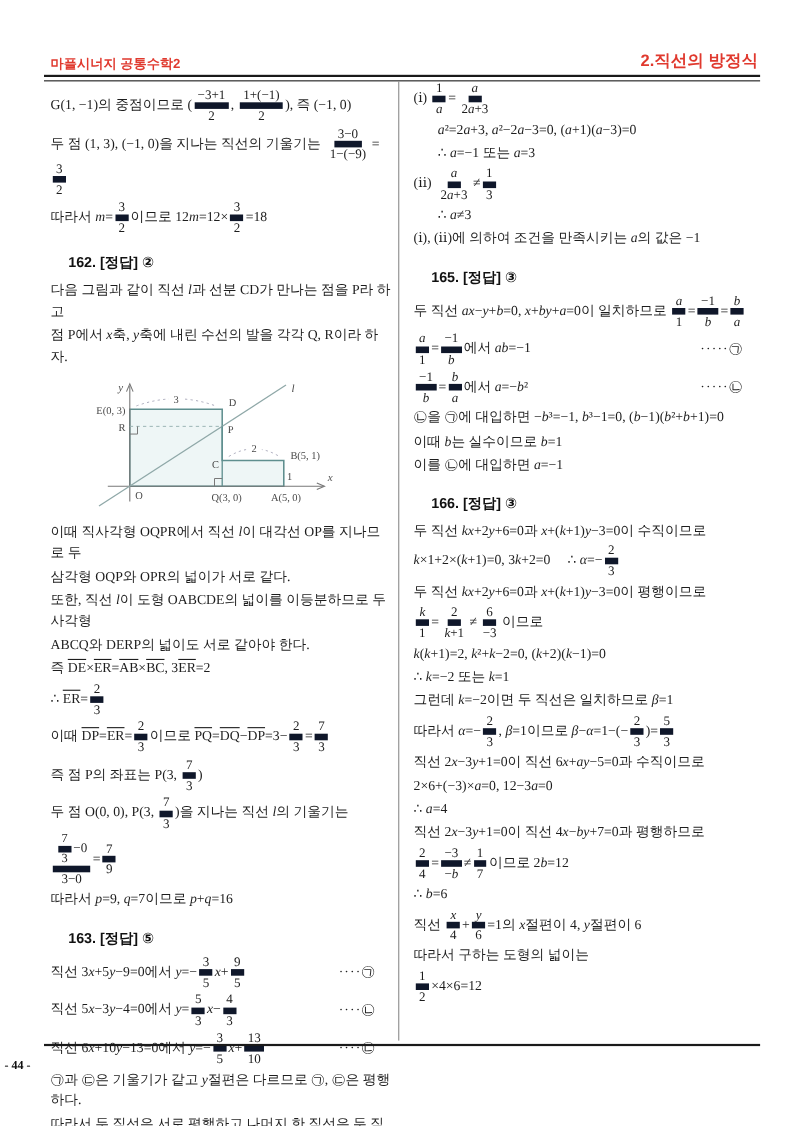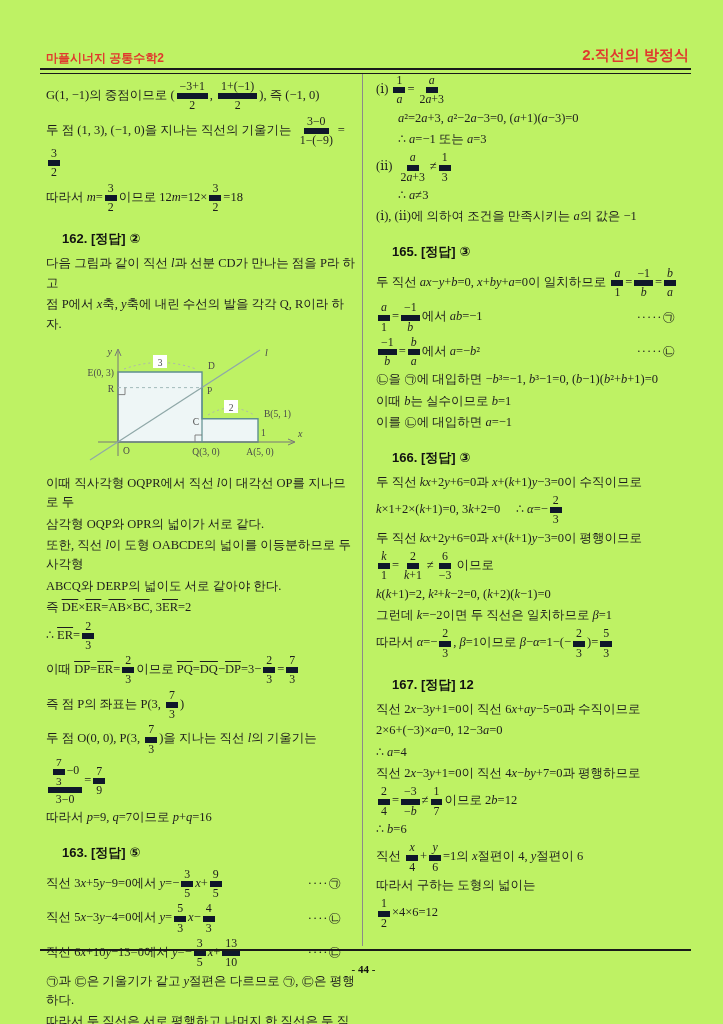--- a/index.html
+++ b/index.html
@@ -1,26 +1,26 @@
 <!DOCTYPE html>
 <html><head>
 <meta charset="utf-8">
 <style>
   html,body{margin:0;padding:0;background:#e8e8e8;}
   .page{
-    position:relative;width:723px;height:1024px;background:#bef264;
+    position:relative;width:723px;height:1024px;background:#ffffff;
     font-family:"Liberation Serif","DejaVu Serif",serif;
     color:#1d1d1d;font-size:12.5px;overflow:hidden;margin:0 auto;
   }
   .hdr-left{position:absolute;left:46px;top:50px;font-family:"Liberation Sans","DejaVu Sans",sans-serif;font-weight:bold;font-size:12px;color:#e0392e;}
   .hdr-right{position:absolute;right:34px;top:46px;font-family:"Liberation Sans","DejaVu Sans",sans-serif;font-weight:bold;font-size:15px;color:#e0392e;}
   .hdr-rule{position:absolute;left:40px;right:32px;top:68px;height:3px;border-top:2px solid #1a1a1a;border-bottom:1px solid #1a1a1a;}
   .col-divider{position:absolute;left:362px;top:74px;height:872px;width:1px;background:#8a8a8a;}
   .ftr-rule{position:absolute;left:40px;right:32px;top:949px;height:2px;background:#1a1a1a;}
-  .ftr{position:absolute;left:4px;right:0;top:963px;text-align:center;font-weight:bold;font-size:11px;color:#111;}
+  .ftr{position:absolute;left:4px;right:0;top:963px;text-align:left;font-weight:bold;font-size:11px;color:#111;}
   .col{position:absolute;top:78px;}
   .col-left{left:46px;width:310px;}
   .col-right{left:376px;top:72px;width:314px;}
   .line{position:relative;margin:2px 0;line-height:1.55;min-height:19px;}
   .line.indent{padding-left:22px;}
   .sec-title{font-family:"Liberation Sans","DejaVu Sans",sans-serif;font-weight:bold;font-size:13px;margin:16px 0 6px 16px;color:#111;}
   .frac{display:inline-flex;flex-direction:column;align-items:center;vertical-align:middle;margin:0 2px;line-height:1.12;font-size:0.95em;text-align:center;}
   .frac > .num{border-bottom:6px solid #0f172a;padding:0 3px;display:block;}
   .frac > .den{padding:0 3px;display:block;}
   .ol{text-decoration:overline;}
@@ -246,34 +246,34 @@
             <span class="num"><i>k</i></span>
             <span class="den">1</span>
           </span>=<span class="frac">
             <span class="num">2</span>
             <span class="den"><i>k</i>+1</span>
           </span>≠<span class="frac">
             <span class="num">6</span>
             <span class="den">−3</span>
           </span>이므로</div>
         <div class="line"><i>k</i>(<i>k</i>+1)=2, <i>k</i>²+<i>k</i>−2=0, (<i>k</i>+2)(<i>k</i>−1)=0</div>
+        <div class="line">∴ <i>k</i>=−2 또는 <i>k</i>=1</div>
         <div class="line">그런데 <i>k</i>=−2이면 두 직선은 일치하므로 <i>β</i>=1</div>
         <div class="line">따라서 <i>α</i>=−<span class="frac">
             <span class="num">2</span>
             <span class="den">3</span>
           </span>, <i>β</i>=1이므로 <i>β</i>−<i>α</i>=1−(−<span class="frac">
             <span class="num">2</span>
             <span class="den">3</span>
           </span>)=<span class="frac">
             <span class="num">5</span>
             <span class="den">3</span>
           </span></div>
       </div>
 
-    <div class="sec-title">167. [정답] 12</div>
     <div class="block">
         <div class="line">직선 2<i>x</i>−3<i>y</i>+1=0이 직선 6<i>x</i>+<i>ay</i>−5=0과 수직이므로</div>
         <div class="line">2×6+(−3)×<i>a</i>=0, 12−3<i>a</i>=0</div>
         <div class="line">∴ <i>a</i>=4</div>
         <div class="line">직선 2<i>x</i>−3<i>y</i>+1=0이 직선 4<i>x</i>−<i>by</i>+7=0과 평행하므로</div>
         <div class="line"><span class="frac">
             <span class="num">2</span>
             <span class="den">4</span>
           </span>=<span class="frac">
             <span class="num">−3</span>

